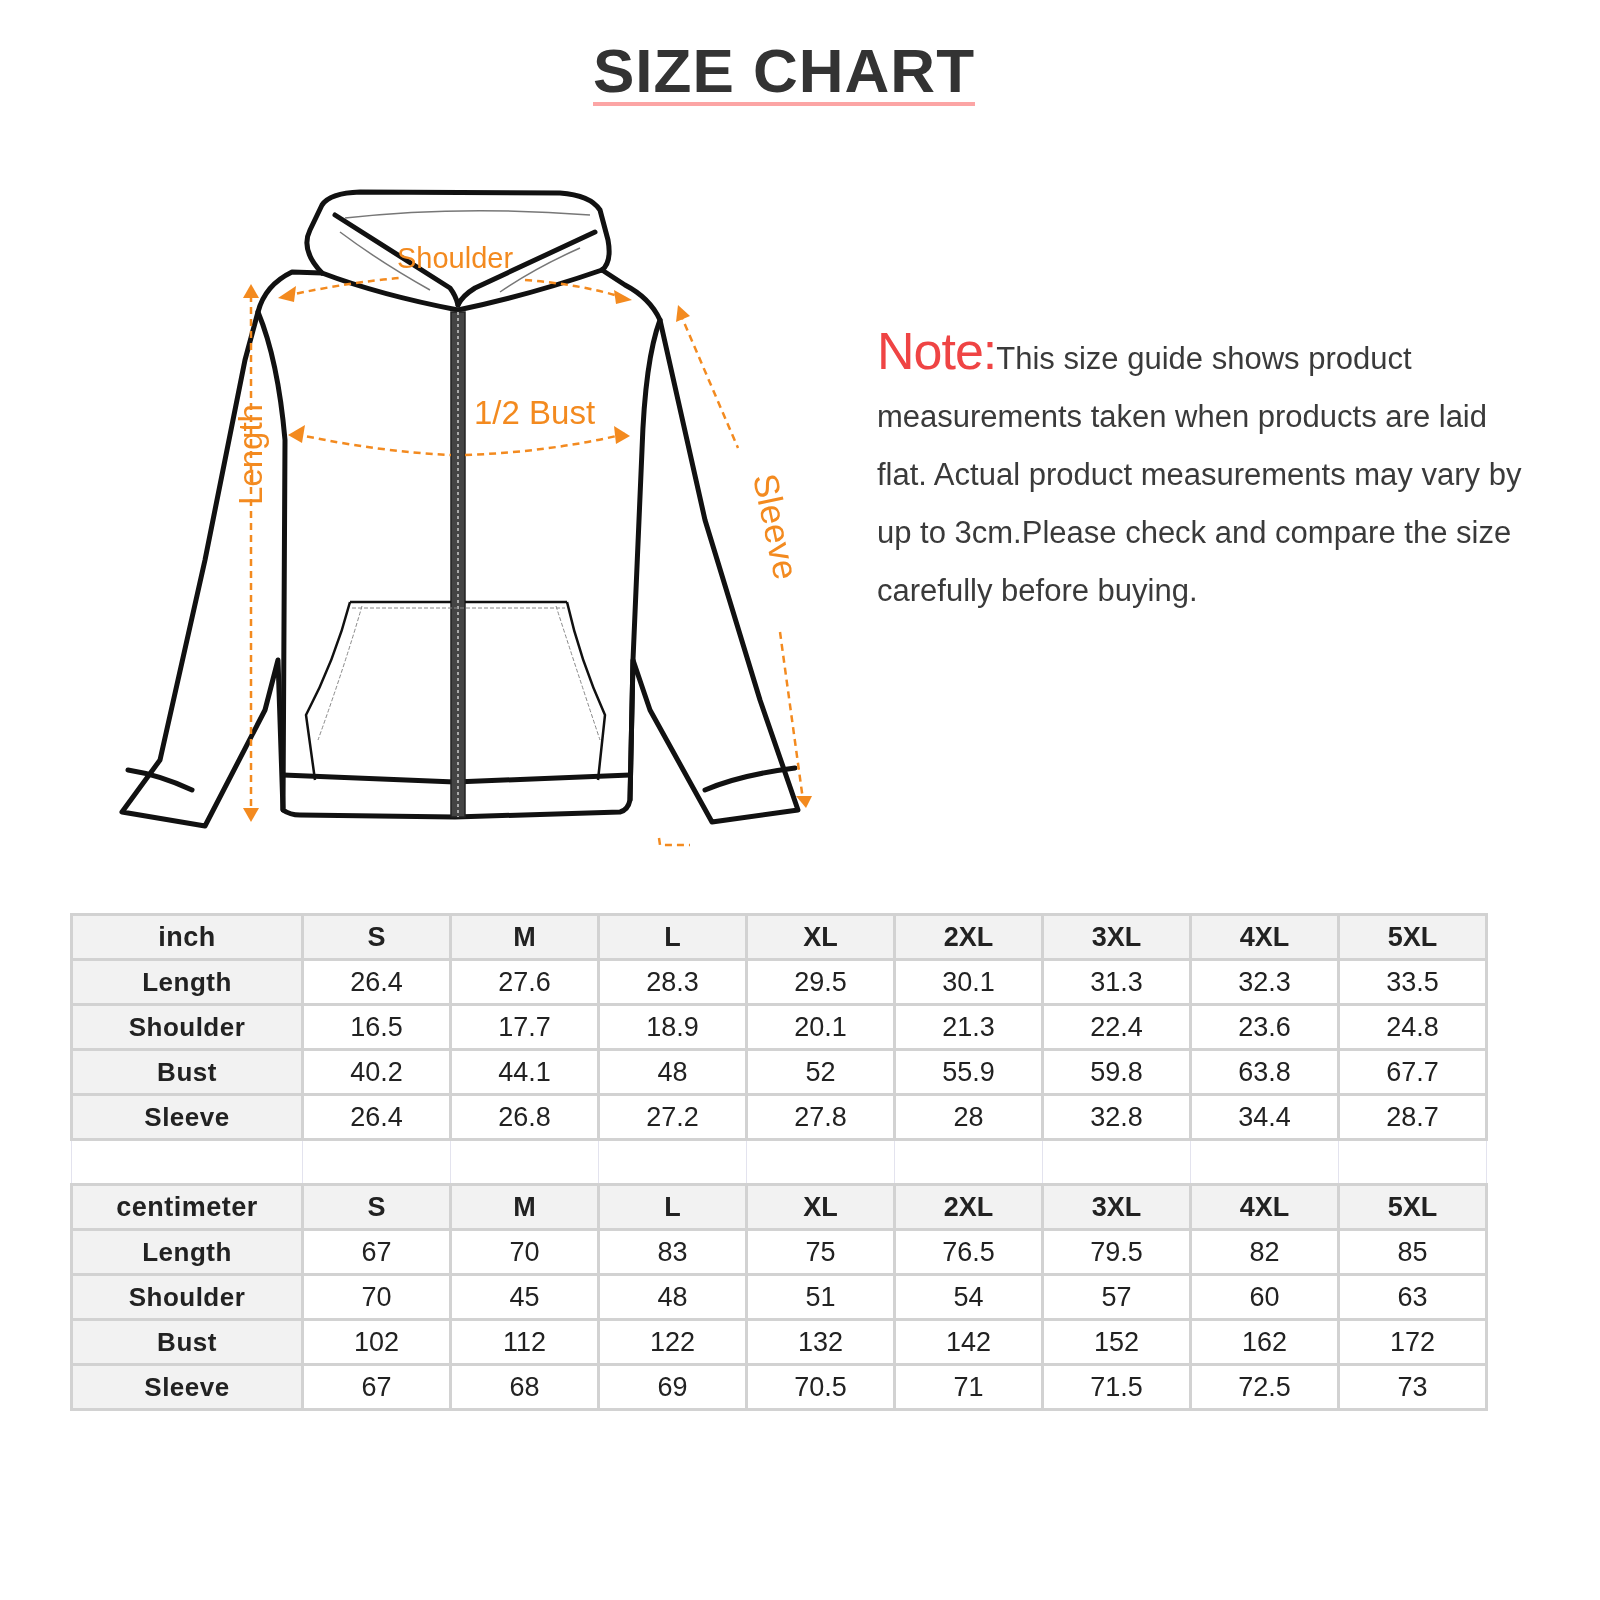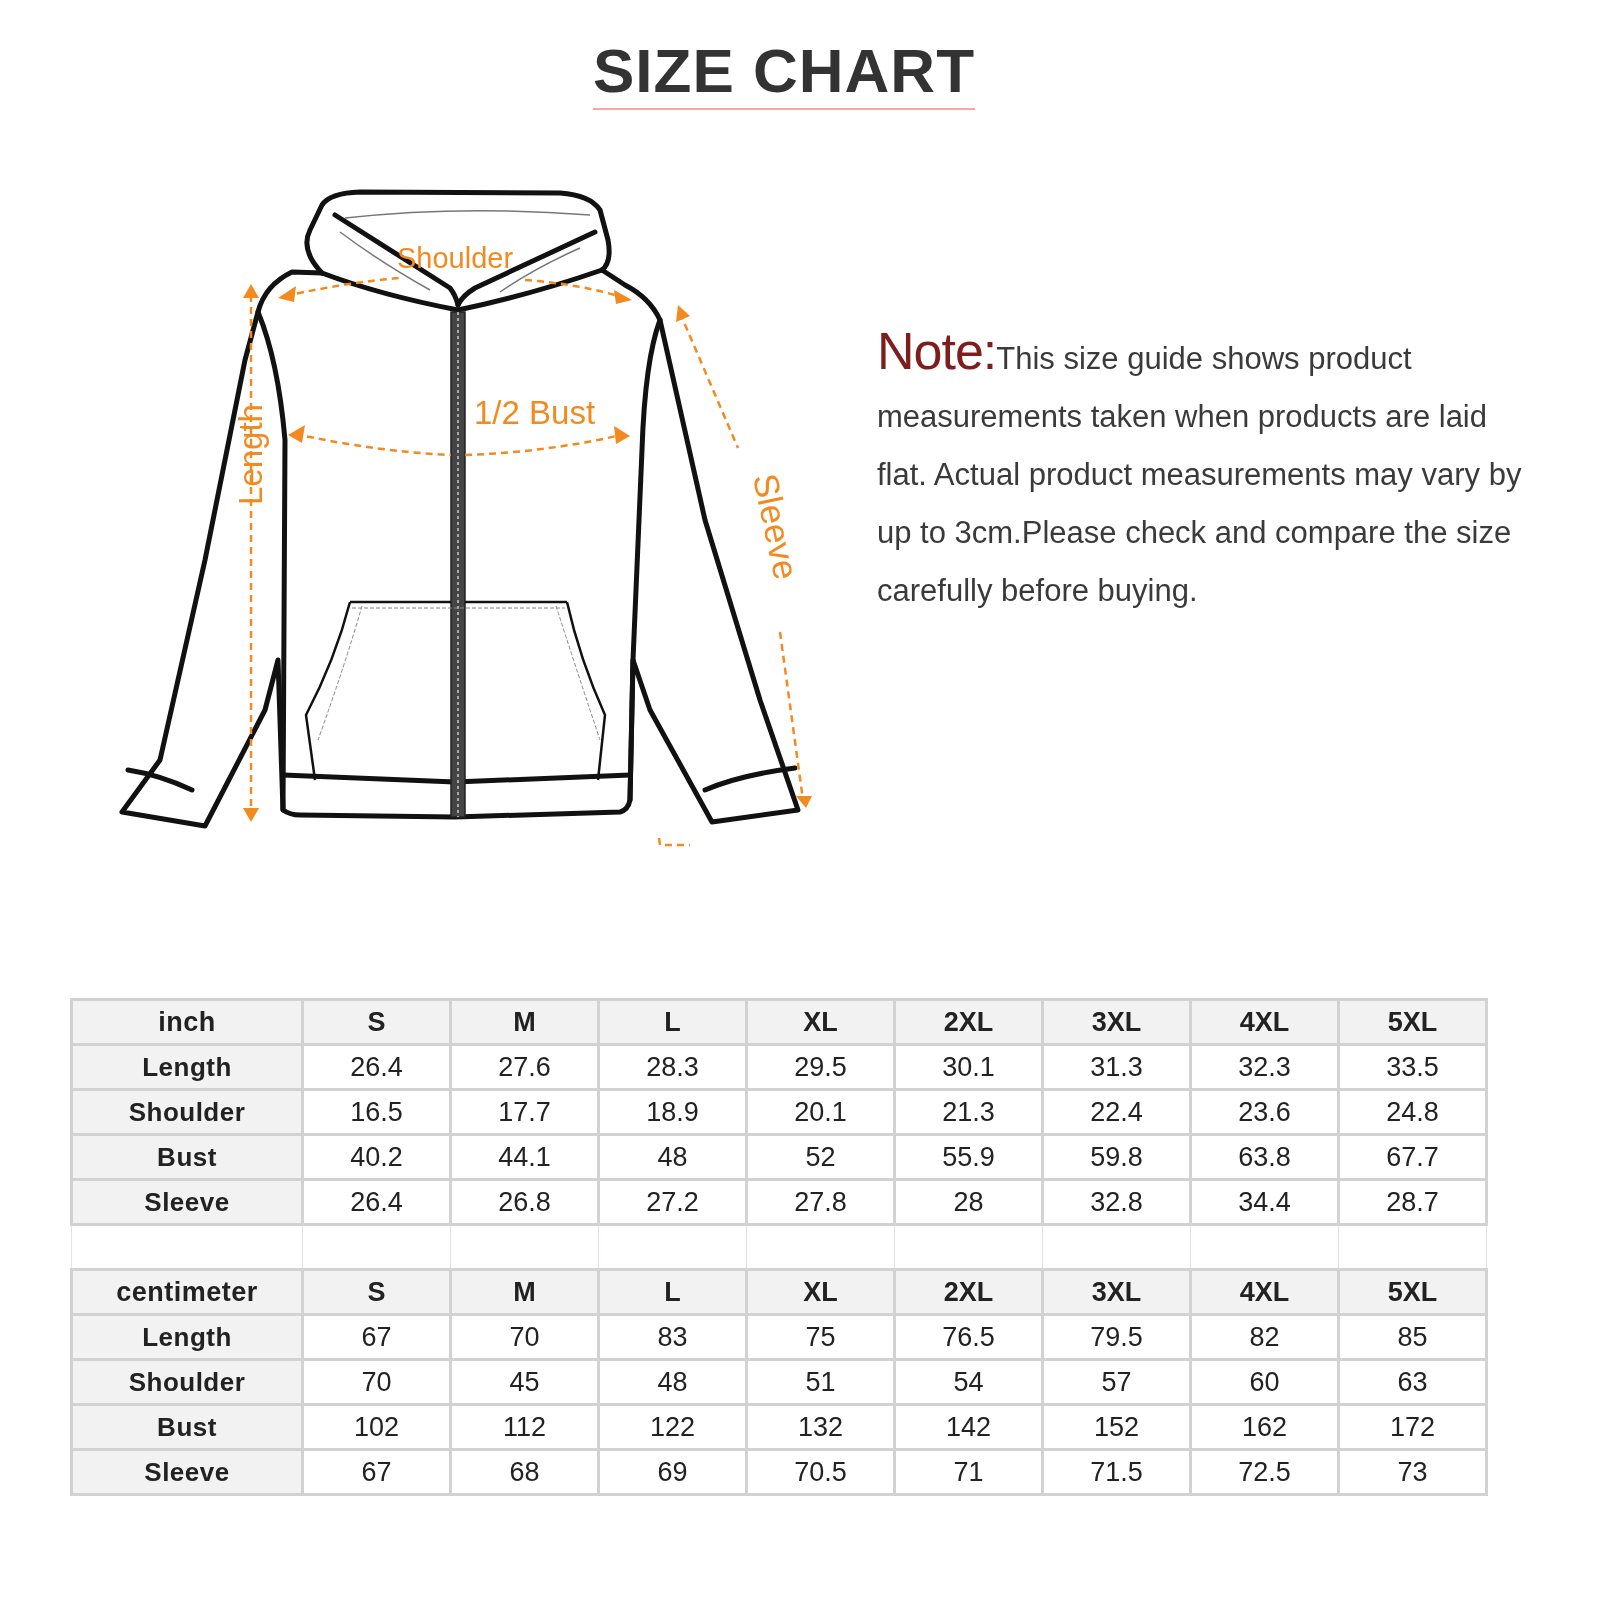--- a/index.html
+++ b/index.html
@@ -2,36 +2,36 @@
 <html><head>
 <meta charset="utf-8">
 <style>
   html, body { margin: 0; padding: 0; background: #ffffff; }
   body { width: 1600px; height: 1600px; position: relative; overflow: hidden;
          font-family: "Liberation Sans", sans-serif; color: #333333; }
 
   .title-wrap { position: absolute; left: 0; top: 40px; width: 1568px; text-align: center; }
   .title { display: inline-block; font-family: "Liberation Sans", sans-serif; font-weight: bold;
            font-size: 62px; letter-spacing: 1px; color: #333333; line-height: 1;
-           padding-bottom: 6px; border-bottom: 2px solid #fca5a5; }
+           border-bottom: 4px solid #fca5a5; }
 
   .illustration { position: absolute; left: 100px; top: 180px; width: 740px; height: 680px; }
   .illustration svg { width: 100%; height: 100%; display: block; }
   .measure-label { position: absolute; color: #f38a1f; font-family: "Liberation Sans", sans-serif;
                    white-space: nowrap; }
   .lbl-shoulder { left: 297px; top: 62px; font-size: 29px; }
   .lbl-bust { left: 366px; top: 214px; font-size: 33px; margin-left: 8px; }
   .lbl-length { left: 132px; top: 325px; font-size: 33px; transform: rotate(-90deg); transform-origin: left top; }
   .lbl-sleeve { left: 684px; top: 290px; font-size: 35px; transform: rotate(78deg); transform-origin: left top; }
 
   .note { position: absolute; left: 877px; top: 322px; width: 650px; font-size: 31px; line-height: 58px;
           color: #3a3a3a; }
-  .note-label { color: #7f1d1d; font-size: 52px; letter-spacing: -1px; }
-
-  .size-table { position: absolute; left: 70px; top: 998px; border-collapse: collapse;
+  .note-label { color: #ef4444; font-size: 52px; letter-spacing: -1px; }
+
+  .size-table { position: absolute; left: 70px; top: 913px; border-collapse: collapse;
                 font-family: "Liberation Sans", sans-serif; }
   .size-table td { border: 3px solid #d2d2d2; height: 42px; text-align: center; font-size: 27px;
                    color: #222; padding: 0; }
   .size-table td.row-head { width: 228px; background: #f2f2f2; font-weight: bold; font-size: 26px;
                             letter-spacing: 0.5px; }
   .size-table td.val { width: 145px; background: #ffffff; }
   .size-table tr.unit-row td { background: #f2f2f2; font-weight: bold; font-size: 27px; }
   .size-table tr.spacer td { background: #ffffff; border-left: 1px solid #e3e3ee; border-right: 1px solid #e3e3ee; }
 </style>
 </head>

